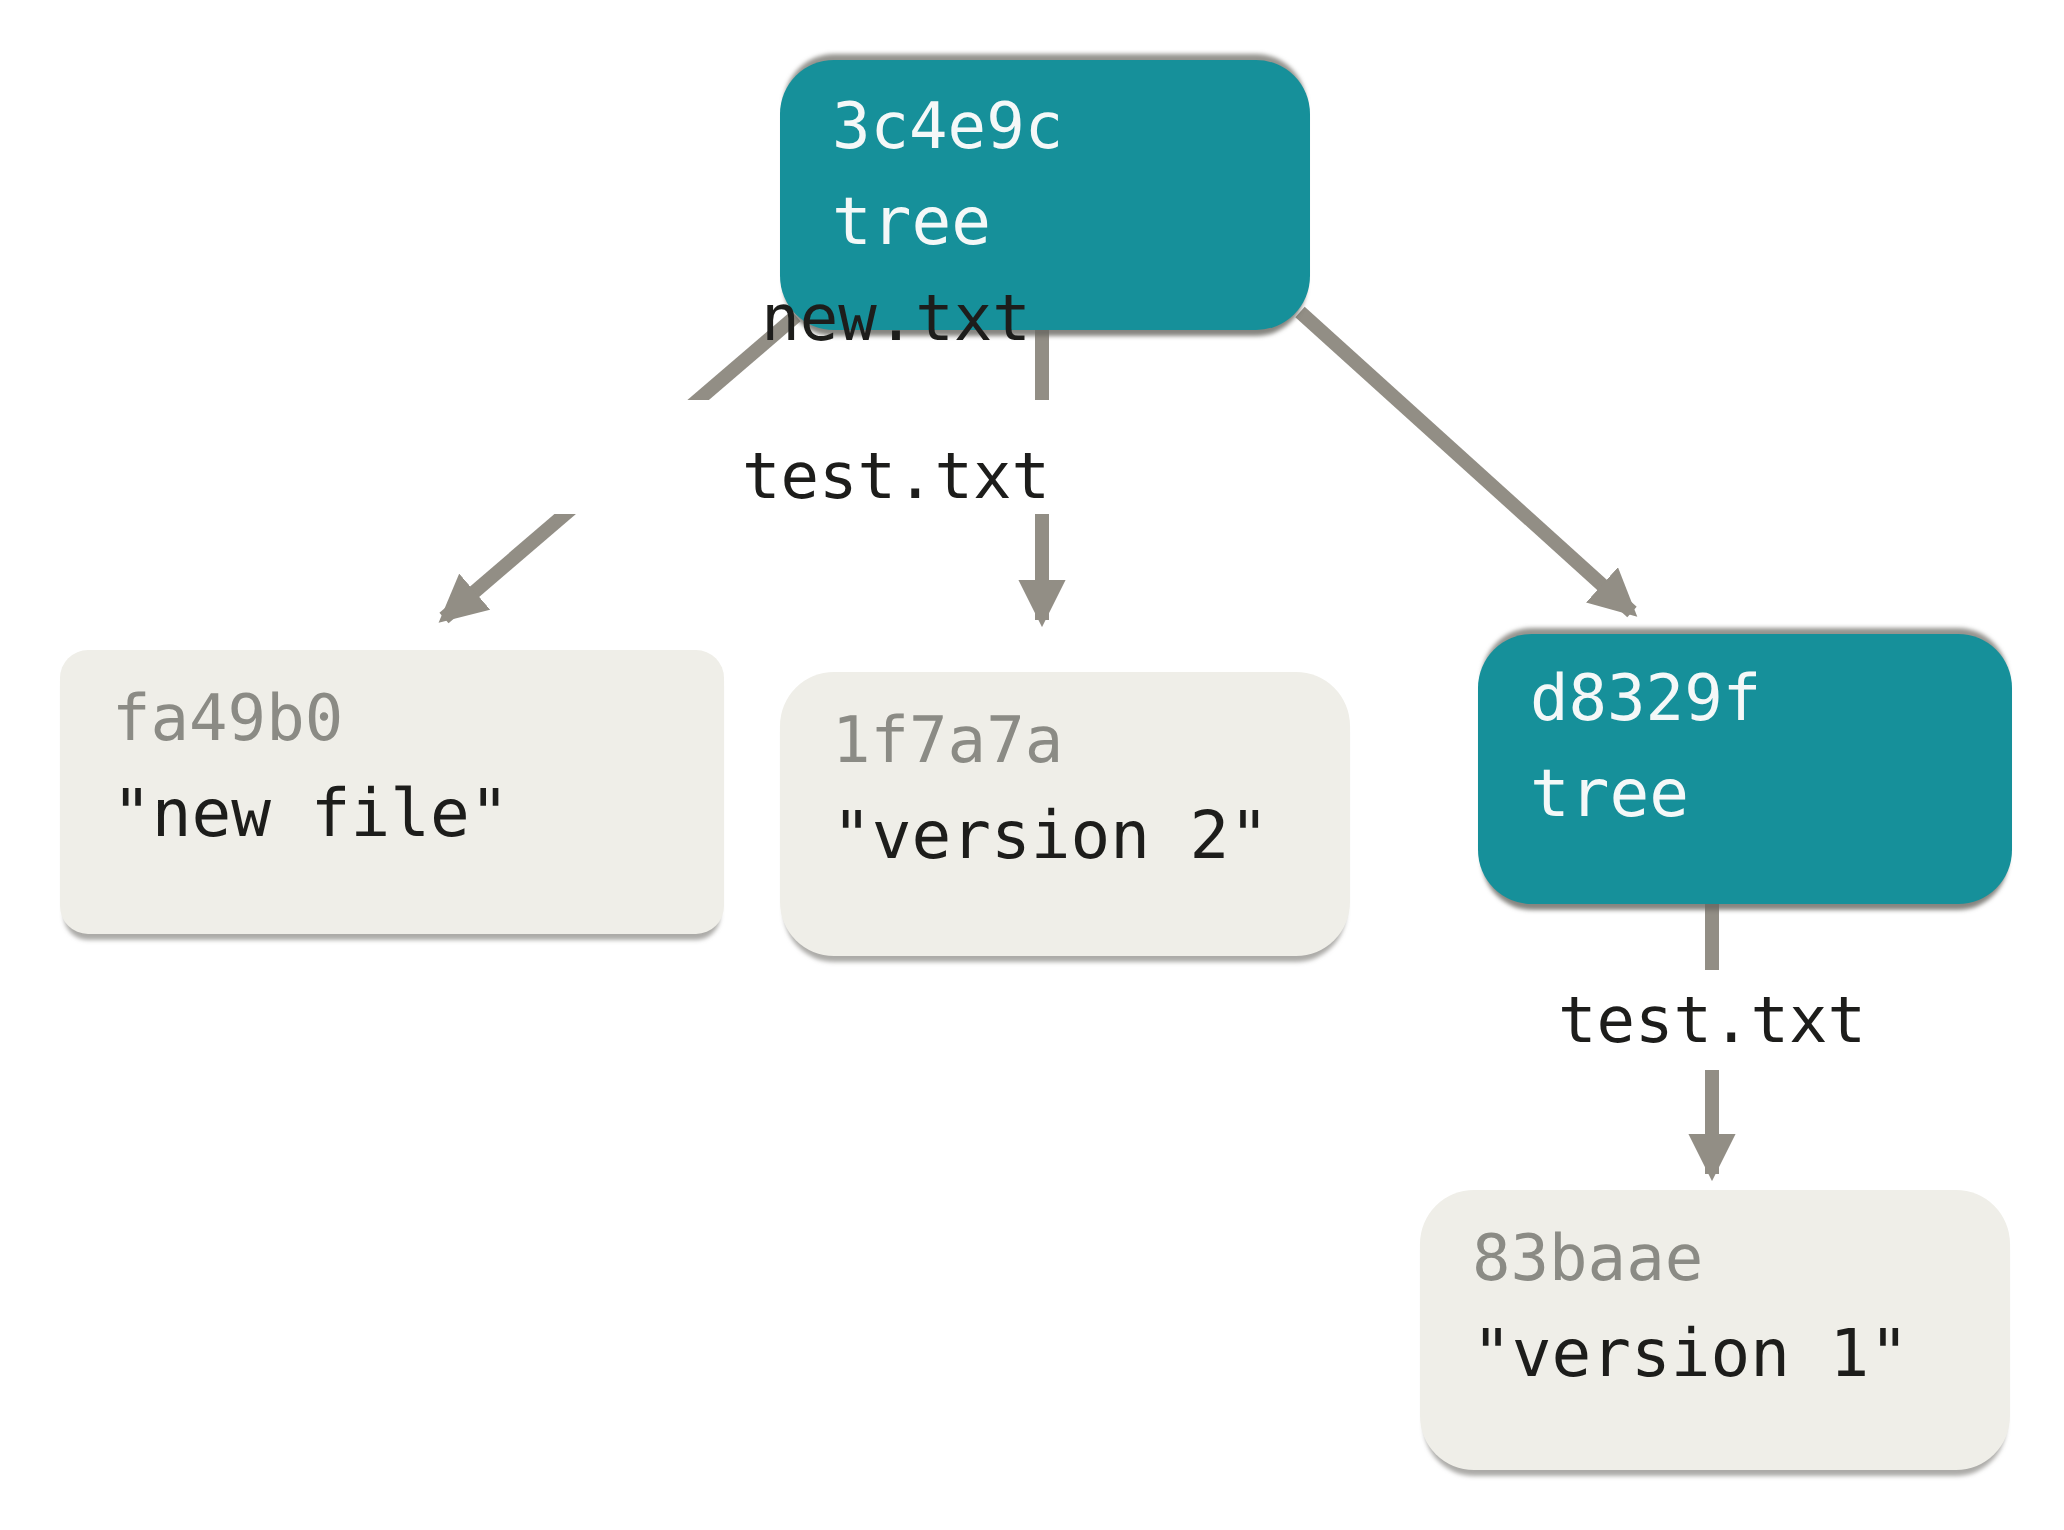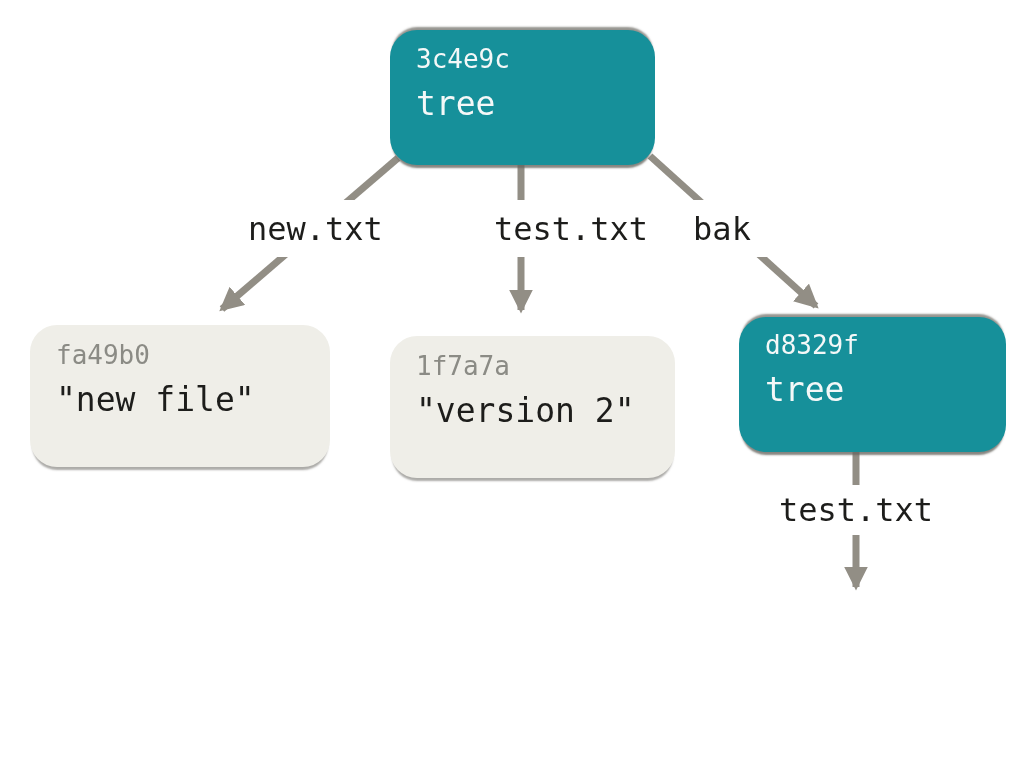--- a/index.html
+++ b/index.html
@@ -40,56 +40,57 @@
   }
   .node.tree {
     background: var(--tree-fill);
     box-shadow: 0 5px 2px -2px rgba(104,102,96,0.8), 0 -5px 2px -2px rgba(104,102,96,0.7);
   }
   .node.blob {
     background: var(--blob-fill);
     box-shadow: 0 5px 2px -2px rgba(104,102,96,0.55);
   }
   .node .hash {
-    font-size: 26px;
+    font-size: 32px;
     line-height: 1.2;
     text-align: left;
   }
   .node.tree .hash  { color: var(--tree-text); }
   .node.blob .hash  { color: var(--hash-gray); }
   .node .title {
     font-size: 33px;
     line-height: 1.25;
     text-align: left;
     margin-top: 8px;
   }
   .node.tree .title { color: var(--tree-text); }
   .node.blob .title { color: var(--ink); }
 
   #node-root      { left: 390px; top:  30px; width: 265px; height: 135px; padding-top: 14px; }
-  #node-blob-new  { left:  30px; top: 325px; width: 300px; height: 142px; }
+  #node-blob-new  { left:  30px; top: 325px; width: 332px; height: 142px; border-radius: 14px; }
   #node-blob-v2   { left: 390px; top: 323px; width: 285px; height: 142px; margin-top: 13px; }
   #node-subtree   { left: 723px; top: 317px; width: 267px; height: 135px; padding-top: 13px; margin-left: 16px; }
   #node-blob-v1   { left: 710px; top: 595px; width: 295px; height: 140px; }
 
   .edge-label {
     position: absolute;
     z-index: 2;
     box-sizing: border-box;
     background: var(--label-bg);
     color: var(--ink);
     font-size: 32px;
     display: flex;
     align-items: center;
   }
   #label-top {
     left: 238px; top: 200px; width: 410px; height: 57px;
     padding-left: 10px;
     gap: 41px;
-    justify-content: space-between;
+    justify-content: flex-end;
+    flex-direction: column;
   }
   #label-bak {
     left: 668px; top: 200px; width: 108px; height: 57px;
     justify-content: center;
   }
   #label-sub {
     left: 712px; top: 485px; width: 288px; height: 50px;
     justify-content: center;
   }
 </style>
@@ -113,37 +114,38 @@
   <div class="node tree" id="node-root">
     <span class="hash">3c4e9c</span>
     <span class="title">tree</span>
   </div>
 
   <div class="edge-label" id="label-top">
     <span>new.txt</span>
     <span>test.txt</span>
   </div>
 
-  <div class="edge-label" id="label-bak">
-    <span>bak</span>
-  </div>
 
   <div class="node blob" id="node-blob-new">
     <span class="hash">fa49b0</span>
     <span class="title">"new file"</span>
   </div>
 
   <div class="node blob" id="node-blob-v2">
     <span class="hash">1f7a7a</span>
     <span class="title">"version 2"</span>
   </div>
 
   <div class="node tree" id="node-subtree">
     <span class="hash">d8329f</span>
     <span class="title">tree</span>
   </div>
 
   <div class="edge-label" id="label-sub">
     <span>test.txt</span>
   </div>
 
+  <div class="node blob" id="node-blob-v1">
+    <span class="hash">83baae</span>
+    <span class="title">"version 1"</span>
+  </div>
 
 </div>
 
 </body></html>

